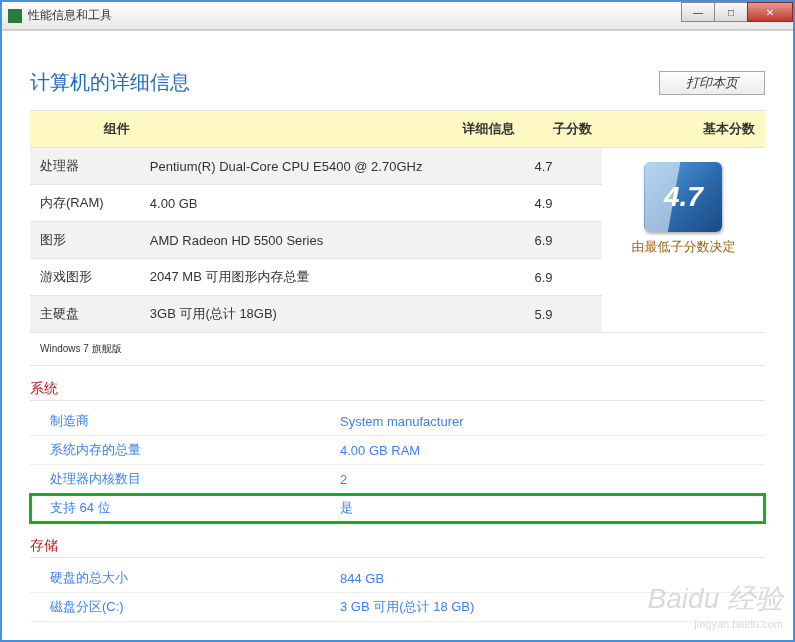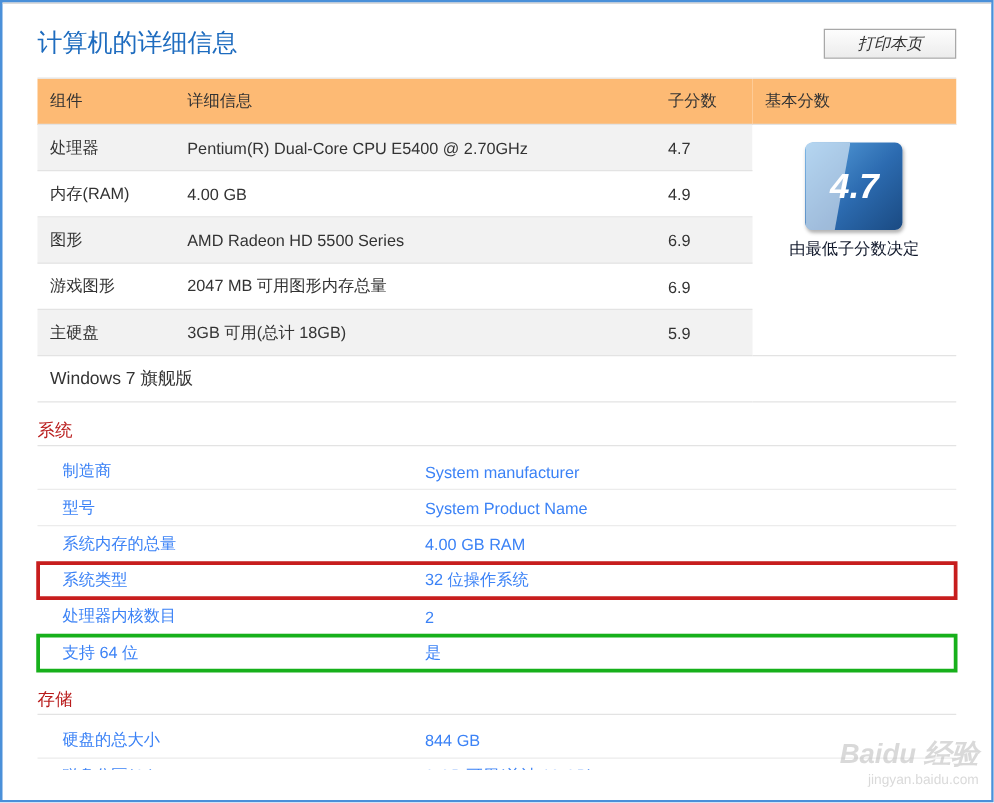--- a/index.html
+++ b/index.html
@@ -4,47 +4,56 @@
 <style>
 * { margin: 0; padding: 0; box-sizing: border-box; }
 body { font-family: "Microsoft YaHei", "Segoe UI", sans-serif; background: #fff; width: 795px; height: 642px; overflow: hidden; }
 .titlebar { height: 28px; background: linear-gradient(#fdfdfd, #e8e8e8); border-bottom: 1px solid #ccc; display: flex; align-items: center; padding: 0 6px; font-size: 12px; color: #333; position: relative; }
 .titlebar .icon-box { width: 14px; height: 14px; background: #2a7a3a; margin-right: 6px; }
 .winbtns { position: absolute; right: 0; top: 0; display: flex; }
 .winbtn { width: 34px; height: 20px; border: 1px solid #888; background: linear-gradient(#f8f8f8,#dcdcdc); display:flex; align-items:center; justify-content:center; font-size:10px; color:#333; margin-left:-1px; }
 .winbtn.close { background: linear-gradient(#e89a94,#c0392b); color:#fff; width:46px; border-color:#902a1f; }
 .outer { border: 2px solid #4a90d9; height: 642px; }
 .content { padding: 18px 28px 0 28px; height: calc(642px - 28px); overflow: hidden; border-top: 1px solid #d0d0d0; }
-.header-row { display: flex; justify-content: space-between; align-items: center; margin-bottom: 14px; }
+.header-row { display: flex; justify-content: space-between; align-items: center; margin-bottom: 14px; margin-top: 20px; }
 .page-title { color: #1e6cbf; font-size: 20px; font-weight: normal; }
 .print-btn { border: 1px solid #a8a8a8; background: linear-gradient(#fdfdfd,#ececec); padding: 2px 26px; font-size: 13px; color:#333; font-family: inherit; font-style: italic; }
 table.scores { width: 100%; border-collapse: collapse; font-size: 13px; color: #333; }
-table.scores th { text-align: left; font-weight: normal; padding: 9px 10px; border-top:1px solid #e3e3e3; border-bottom:1px solid #e3e3e3; background:#fdba74; color:#333; }
+table.scores th { text-align: right; font-weight: bold; padding: 9px 10px; border-top:1px solid #e3e3e3; border-bottom:1px solid #e3e3e3; background:#fef9c3; color:#333; }
 table.scores td { padding: 9px 10px; border-top:1px solid #e3e3e3; border-bottom:1px solid #e3e3e3; }
 table.scores tbody tr:nth-child(odd) td { background: #f2f2f2; }
 table.scores tbody tr:nth-child(even) td { background: #fff; }
 .bold { font-weight: normal; }
 .score-block { position: relative; text-align: center; }
 .score-badge { width: 78px; height: 70px; margin: 0 auto 6px; position: relative; background: linear-gradient(135deg,#5ba4e0 0%, #2c6bb0 55%, #1a4a82 100%); border-radius: 6px; display:flex; align-items:center; justify-content:center; color:#fff; font-size:28px; font-weight:bold; font-style: italic; box-shadow: 1px 2px 3px rgba(0,0,0,.3); }
 .score-badge::after { content:""; position:absolute; left:0; top:0; width:46%; height:100%; background: rgba(255,255,255,.55); clip-path: polygon(0 0, 100% 0, 65% 100%, 0 100%); border-radius: 6px 0 0 6px; }
-.score-note { font-size: 13px; color:#0f172a; }
-.edition-row td { background:#fff !important; font-size:14px; padding:10px;margin-top:20px; }
+.score-note { font-size: 13px; color:#a16207; }
+.edition-row td { background:#fff !important; font-size:10px; padding:10px;margin-top:20px; }
 .section-header { color:#b91c1c; font-size:14px; margin-top:14px; margin-bottom:6px; padding-bottom:2px; border-bottom:1px solid #e3e3e3; }
 .kv { width: 100%; border-collapse: collapse; font-size: 13px; color:#3b82f6; }
 .kv td { padding: 5px 0 5px 20px; border-bottom:1px solid #ececec; }
 .kv td.k { width: 290px; }
 .hl-red { outline: 3px solid #c71d1d; outline-offset:-2px; }
 .hl-green { outline: 3px solid #17b01b; outline-offset:-2px;padding-left:24px; }
 .watermark { position:absolute; right:12px; bottom:12px; color:#bbb; font-size:11px; text-align:right; pointer-events:none; opacity:.55; }
-.watermark .big { font-size:22px; font-weight:bold; font-style:italic; }
+.watermark .big { font-size:28px; font-weight:normal; font-style:italic; }
 </style>
 </head>
 <body>
 
 <div class="outer">
+<div class="titlebar">
+  <span class="icon-box"></span>
+  <span>性能信息和工具</span>
+  <div class="winbtns">
+    <div class="winbtn">—</div>
+    <div class="winbtn">□</div>
+    <div class="winbtn close">✕</div>
+  </div>
+</div>
 
 <div class="content">
 
   <div class="header-row">
     <div class="page-title">计算机的详细信息</div>
     <button class="print-btn">打印本页</button>
   </div>
 
   <table class="scores">
     <thead>
@@ -94,30 +103,22 @@
   </table>
 
   <div class="section-header">系统</div>
   <table class="kv">
     <tbody>
           <tr>
             <td class="k">制造商</td>
             <td>System manufacturer</td>
           </tr>
     <tr>
-            <td class="k">型号</td>
-            <td>System Product Name</td>
-          </tr>
-    <tr>
             <td class="k">系统内存的总量</td>
             <td>4.00 GB RAM</td>
-          </tr>
-    <tr class="hl-red">
-            <td class="k">系统类型</td>
-            <td>32 位操作系统</td>
           </tr>
     <tr>
             <td class="k">处理器内核数目</td>
             <td>2</td>
           </tr>
     <tr class="hl-green">
             <td class="k">支持 64 位</td>
             <td>是</td>
           </tr>
   </tbody>

